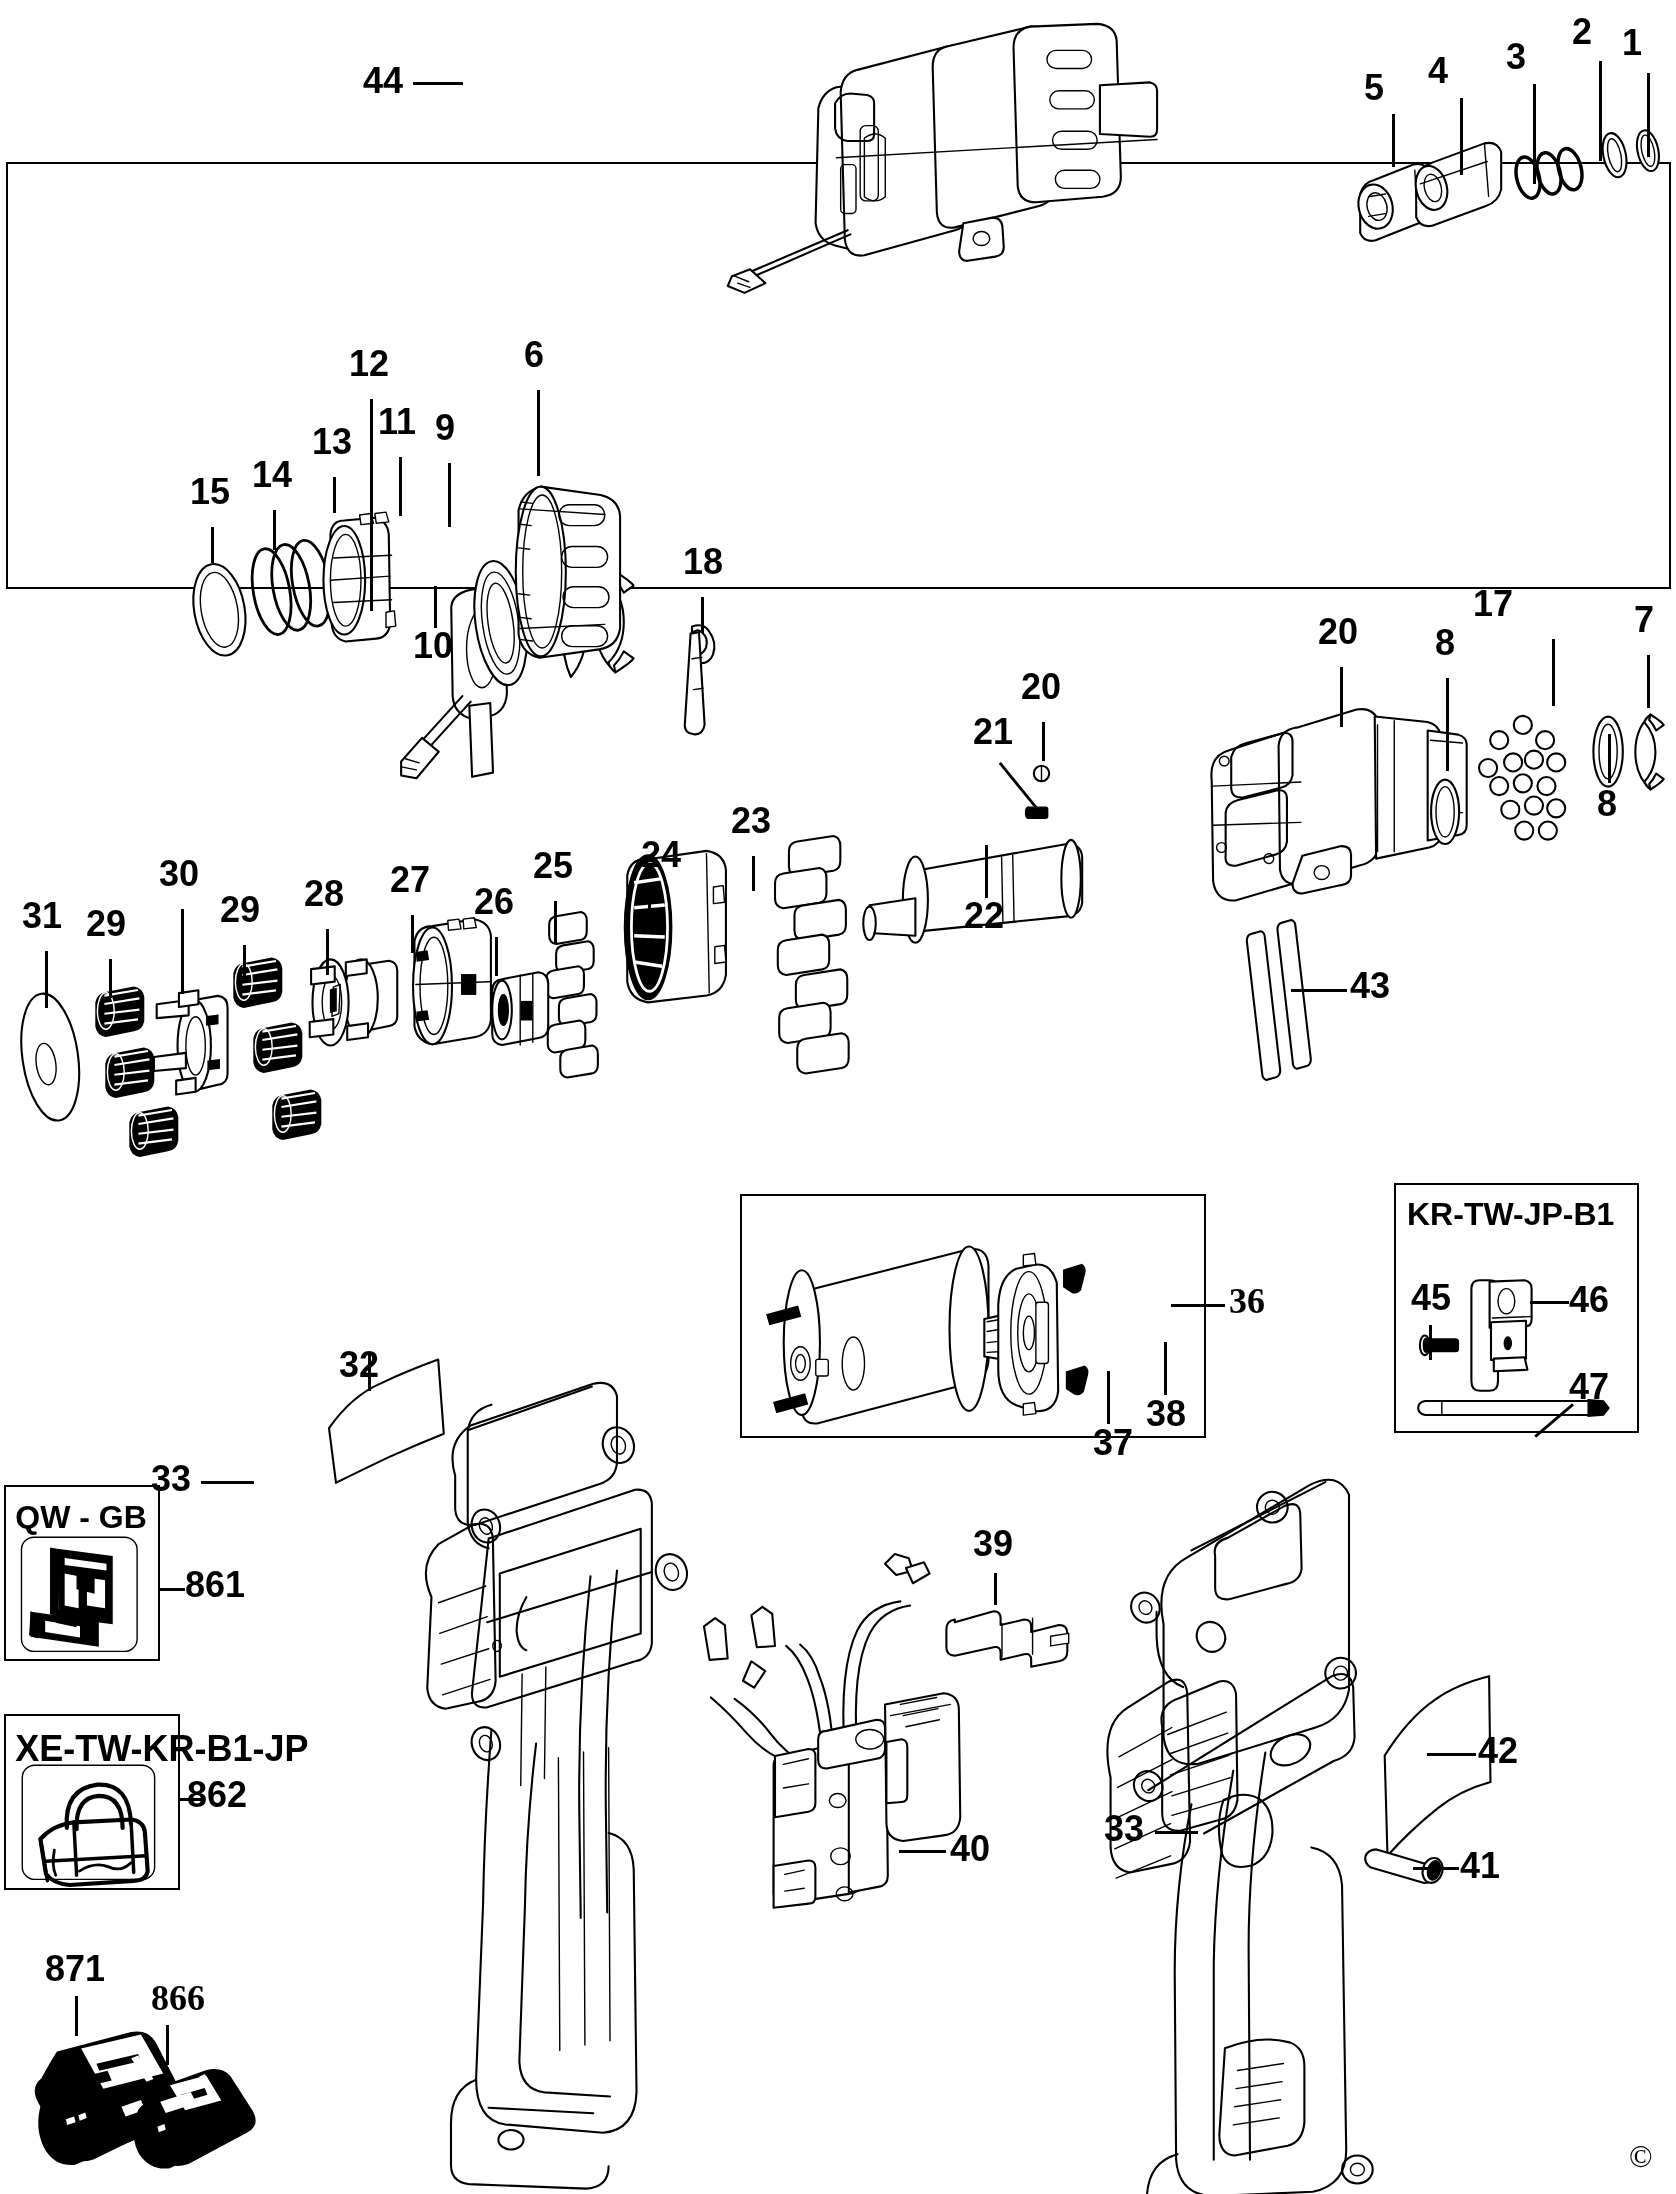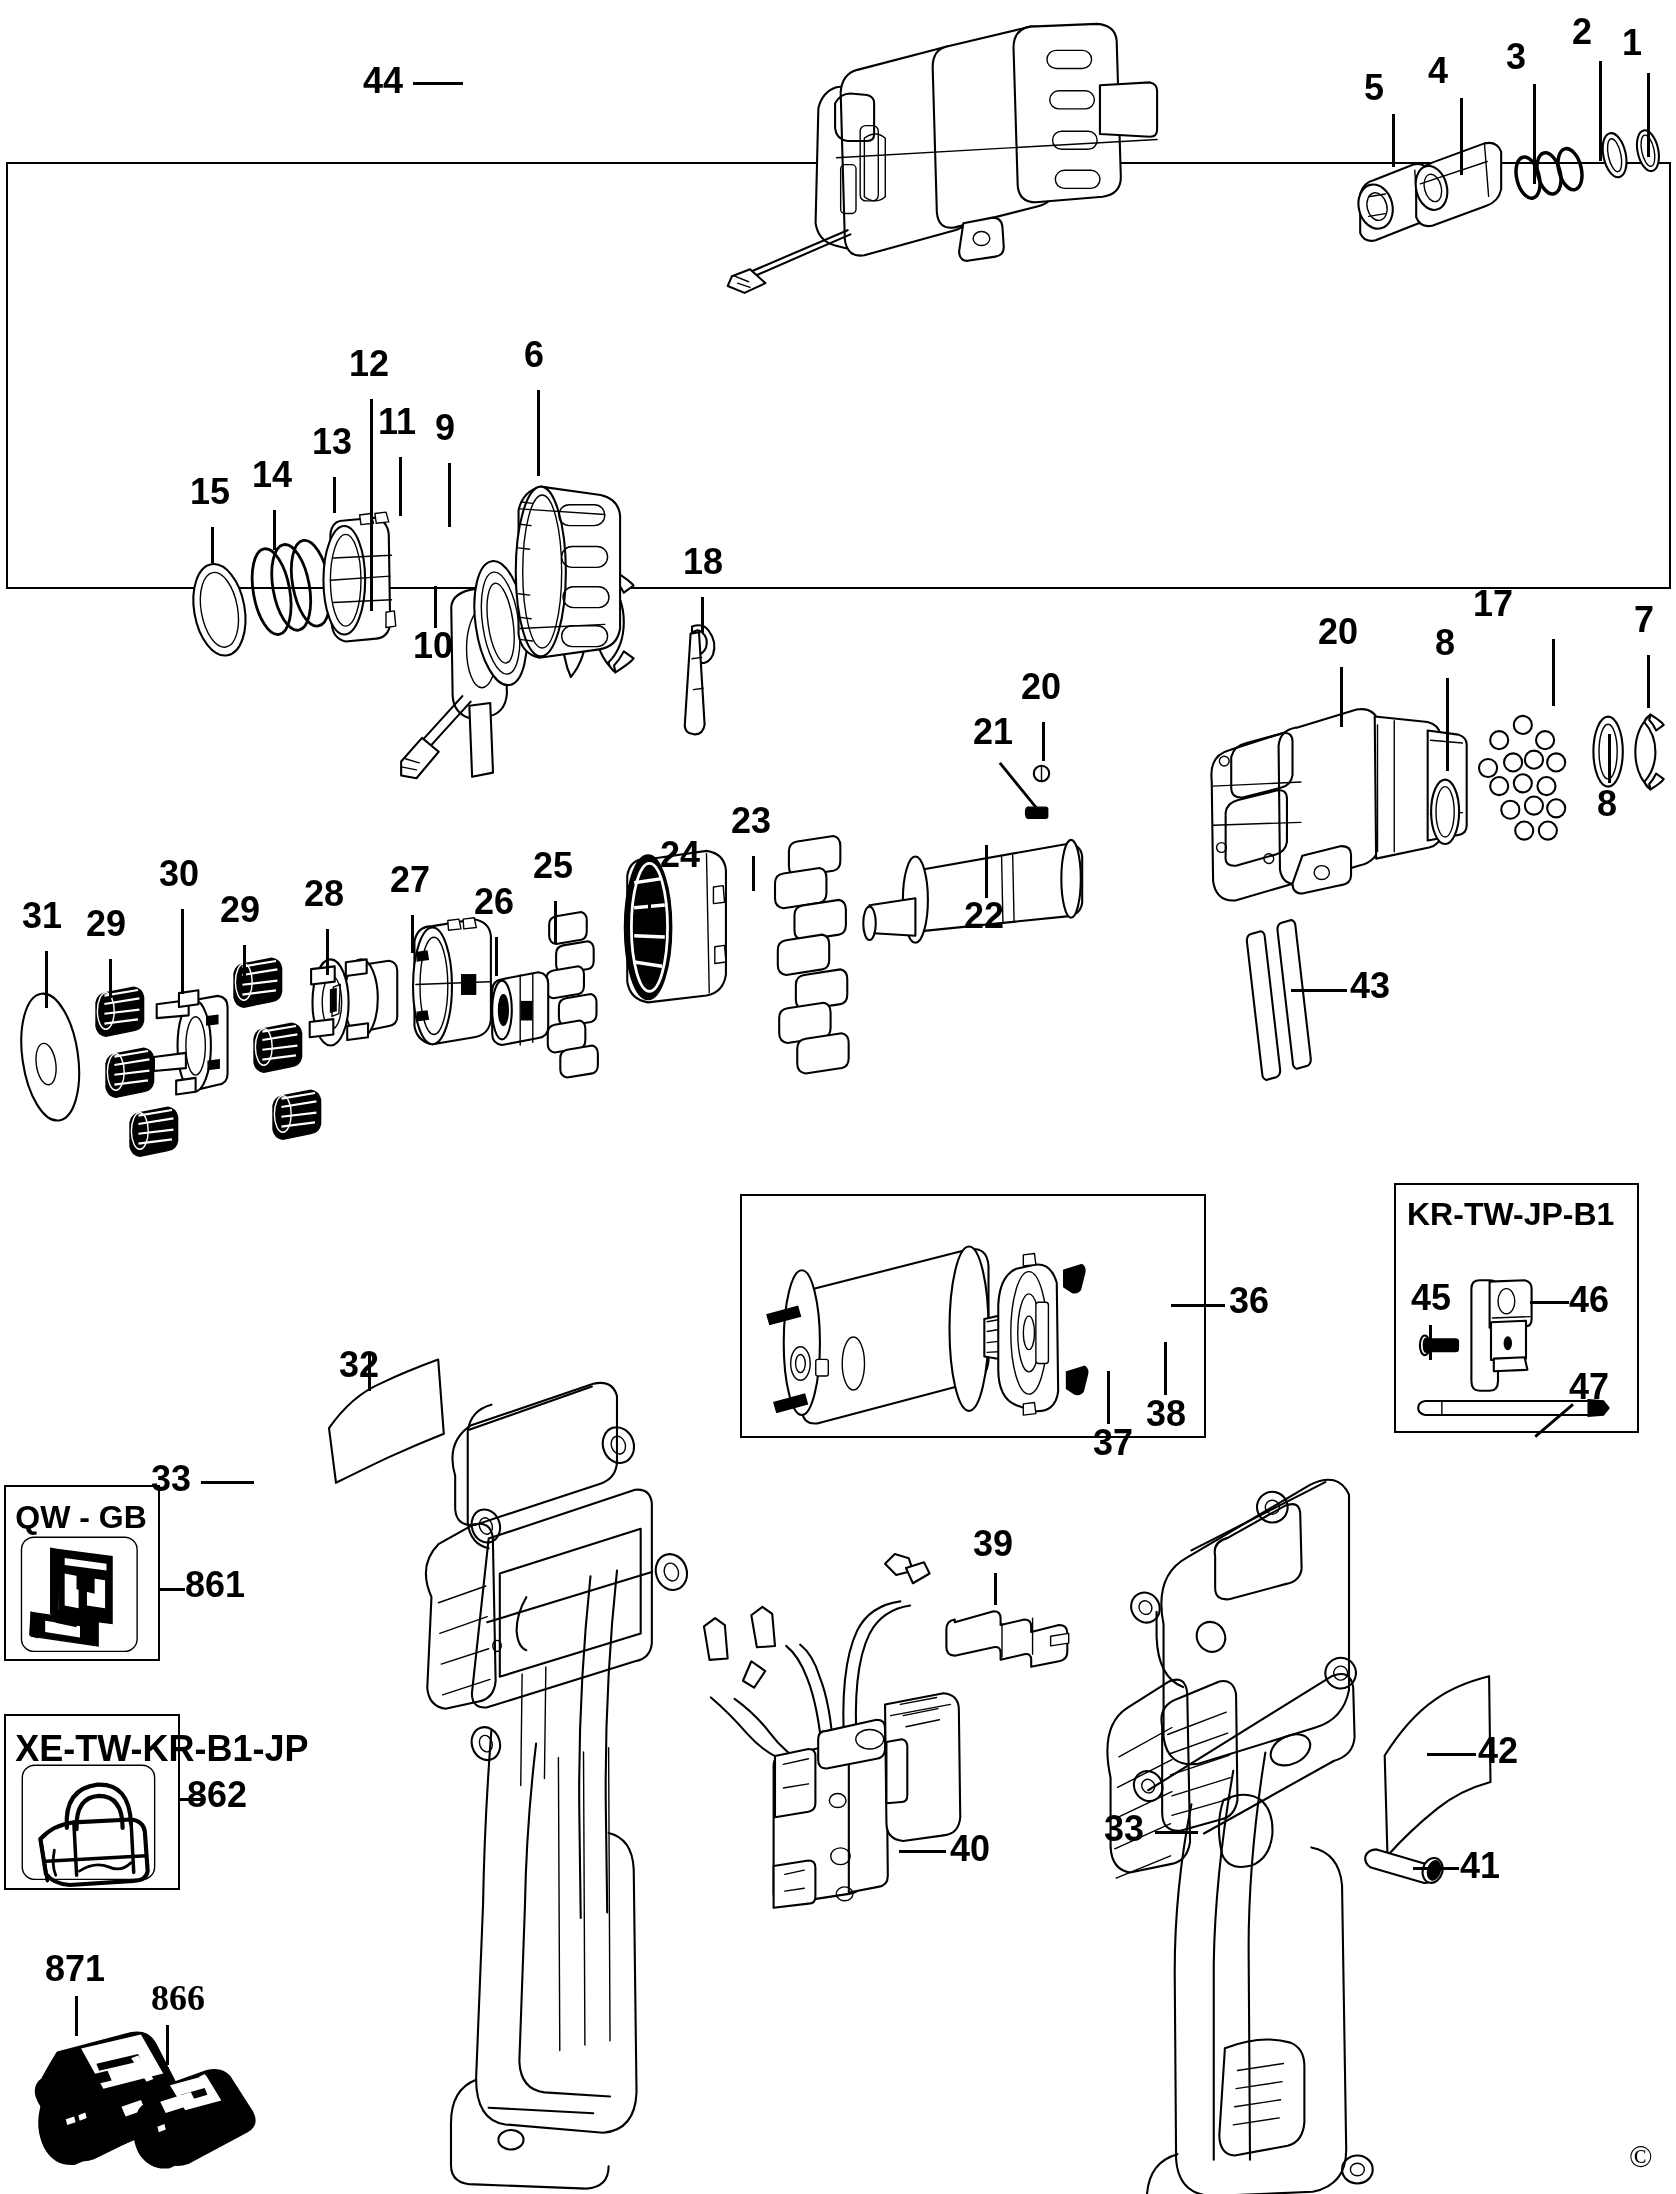--- a/index.html
+++ b/index.html
@@ -781,21 +781,21 @@
   <div class="lead v" style="left:1042px;top:722px;height:39px;"></div>
   <div class="cal s1" style="left:973px;top:714px;">21</div>
   <svg style="position:absolute;left:997px;top:760px;" width="56" height="56" viewBox="0 0 80 80">
     <line x1="4" y1="4" x2="56" y2="68" stroke="#000" stroke-width="4"></line>
   </svg>
   <div class="cal s1" style="left:964px;top:898px;">22</div>
   <div class="lead v" style="left:985px;top:845px;height:53px;"></div>
 
   <div class="cal s1" style="left:731px;top:803px;">23</div>
   <div class="lead v" style="left:752px;top:856px;height:35px;"></div>
-  <div class="cal s1" style="left:660px;top:837px;">24</div>
+  <div class="cal s1" style="left:641px;top:837px;">24</div>
   <div class="lead v" style="left:648px;top:890px;height:31px;"></div>
   <div class="cal s1" style="left:533px;top:848px;">25</div>
   <div class="lead v" style="left:554px;top:901px;height:42px;"></div>
   <div class="cal s1" style="left:474px;top:884px;">26</div>
   <div class="lead v" style="left:495px;top:937px;height:39px;"></div>
   <div class="cal s1" style="left:390px;top:862px;">27</div>
   <div class="lead v" style="left:411px;top:915px;height:38px;"></div>
   <div class="cal s1" style="left:304px;top:876px;">28</div>
   <div class="lead v" style="left:326px;top:929px;height:46px;"></div>
   <div class="cal s1" style="left:86px;top:906px;">29</div>
@@ -803,21 +803,21 @@
   <div class="cal s1" style="left:220px;top:892px;">29</div>
   <div class="lead v" style="left:243px;top:945px;height:35px;"></div>
   <div class="cal s1" style="left:159px;top:856px;">30</div>
   <div class="lead v" style="left:181px;top:909px;height:85px;"></div>
   <div class="cal s1" style="left:22px;top:898px;">31</div>
   <div class="lead v" style="left:45px;top:951px;height:57px;"></div>
 
   <div class="cal s1" style="left:1350px;top:968px;">43</div>
   <div class="lead h" style="left:1291px;top:989px;width:56px;"></div>
 
-  <div class="cal s1" style="left:1229px;top:1283px;">36</div>
+  <div class="cal s1" style="left:1229px;top:1283px;font-family:Liberation Serif, serif;">36</div>
   <div class="lead h" style="left:1171px;top:1304px;width:54px;"></div>
   <div class="cal s1" style="left:1093px;top:1425px;">37</div>
   <div class="lead v" style="left:1107px;top:1371px;height:53px;"></div>
   <div class="cal s1" style="left:1146px;top:1396px;">38</div>
   <div class="lead v" style="left:1164px;top:1342px;height:53px;"></div>
 
   <div class="cal s1" style="left:1411px;top:1280px;">45</div>
   <div class="lead v" style="left:1429px;top:1325px;height:35px;"></div>
   <div class="cal s1" style="left:1569px;top:1282px;">46</div>
   <div class="lead h" style="left:1530px;top:1301px;width:39px;"></div>

